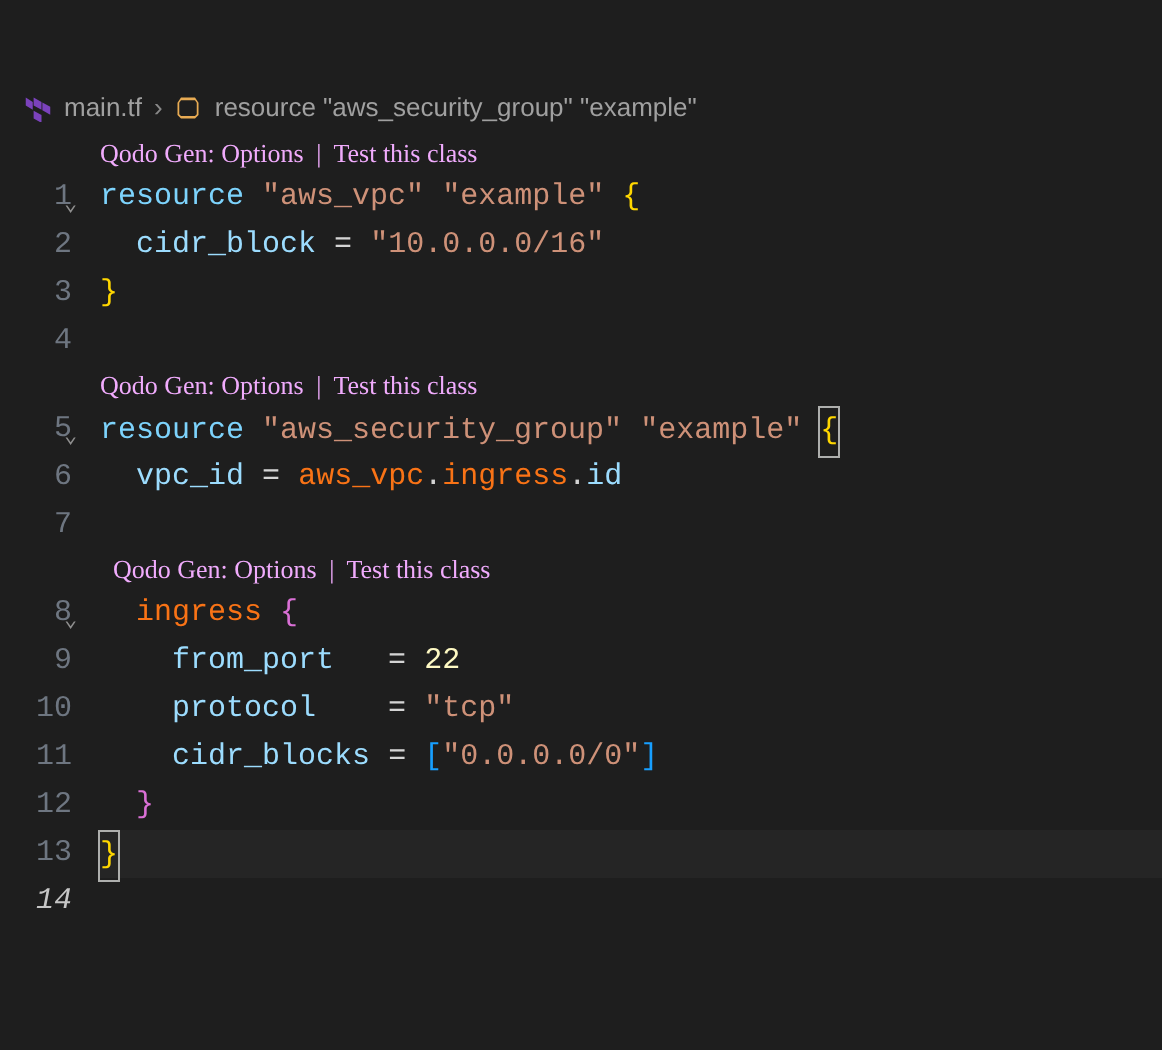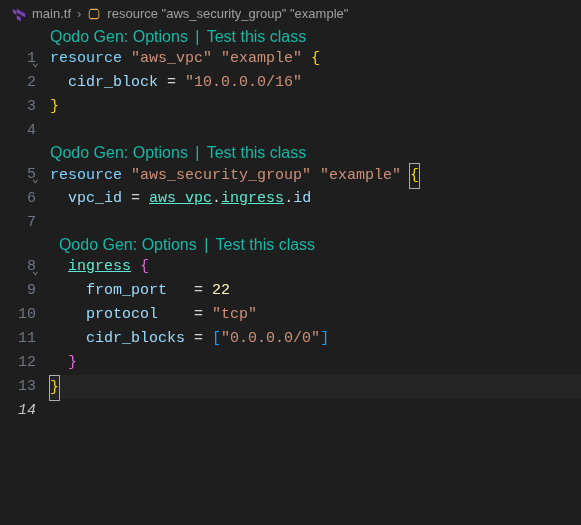--- a/index.html
+++ b/index.html
@@ -13,20 +13,21 @@
     overflow: hidden;
   }
   .breadcrumb {
     display: flex;
     align-items: center;
     padding: 6px 12px;
     font-size: 13px;
     color: #a0a0a0;
     gap: 6px;
     font-family: -apple-system, BlinkMacSystemFont, 'Segoe UI', sans-serif;
+    margin-top: 40px;
   }
   .breadcrumb .icon { display: inline-flex; align-items: center; }
   .breadcrumb .sep { color: #888; }
   .editor {
     display: flex;
   }
   .gutter {
     width: 50px;
     text-align: right;
     color: #6e7681;
@@ -51,37 +52,37 @@
   }
   .line {
     height: 24px;
     line-height: 24px;
     white-space: pre;
     position: relative;
   }
   .codelens-line {
     height: 20px;
     line-height: 20px;
-    font-size: 16px;
-    color: #14b8a6;
-    font-family: Liberation Sans, sans-serif;
+    font-size: 13px;
+    color: #f0abfc;
+    font-family: Liberation Serif, serif;
     white-space: pre;
   }
   .codelens-link { cursor: pointer; }
   .codelens-sep { margin: 0 3px; }
   .fold {
     position: absolute;
     left: -18px;
     top: 4px;
     color: #8f8f8f;
     font-size: 11px;
     cursor: pointer;
   }
   .kw { color: #7dd3fc; }
-  .type { color: #5eead4; text-decoration: underline; }
+  .type { color: #f97316; }
   .str { color: #ce9178; }
   .prop { color: #9cdcfe; font-family: Liberation Mono, monospace; }
   .num { color: #fef9c3; }
   .op { color: #d4d4d4; }
   .brace { color: #ffd700; }
   .brace2 { color: #da70d6; }
   .brace3 { color: #179fff; }
   .current-line {
     background: rgba(255,255,255,0.03);
   }

